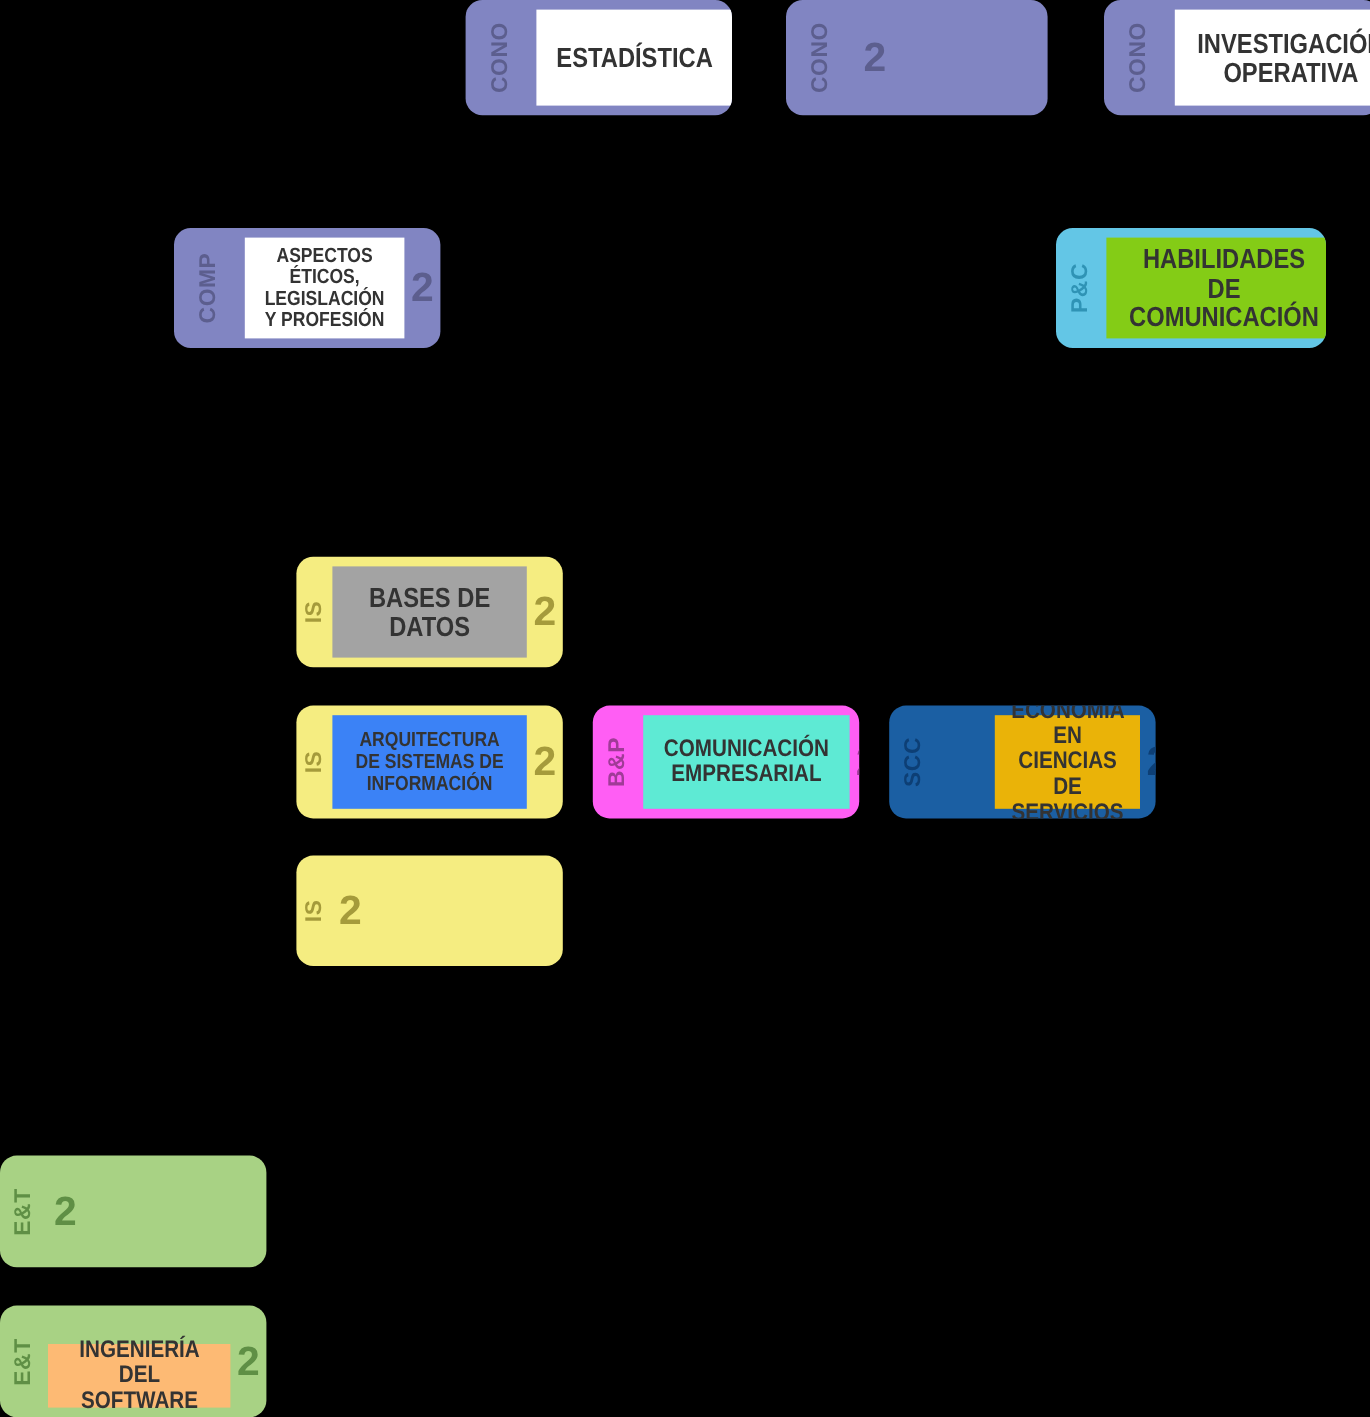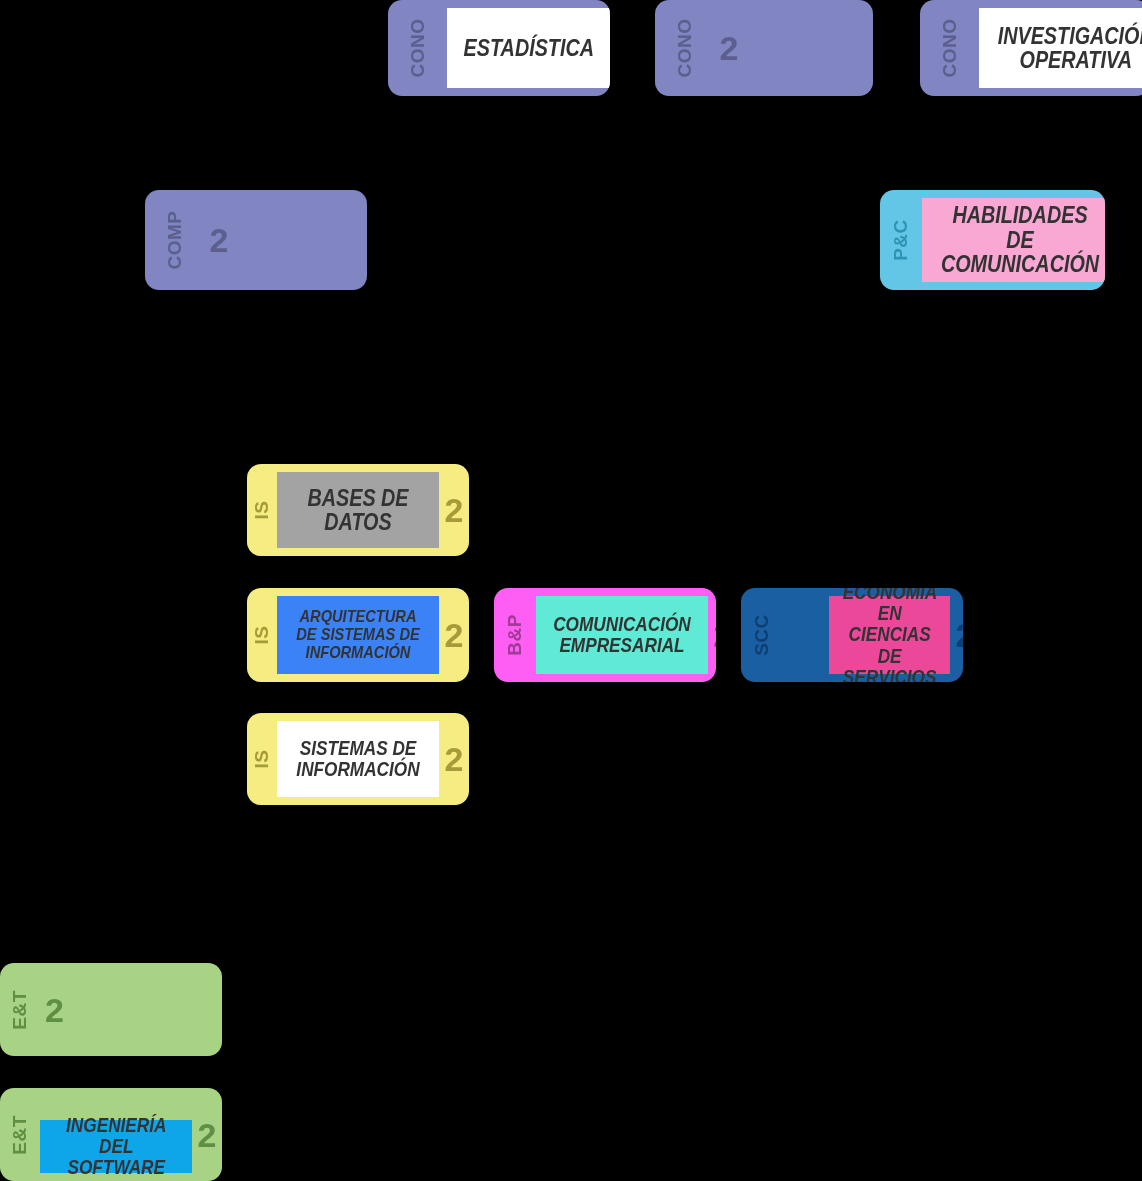--- a/index.html
+++ b/index.html
@@ -54,21 +54,20 @@
   .card-body {
     flex: 1 1 auto;
     background: #ffffff;
     margin: 8px 0;
     display: flex;
     align-items: center;
     justify-content: center;
     text-align: center;
     padding: 2px 6px;
     box-sizing: border-box;
-    font-style: italic;
   }
 
   .card-title {
     font-family: "Liberation Sans Narrow", "Liberation Sans", sans-serif;
     font-weight: 700;
     color: #333333;
     font-size: 20px;
     line-height: 1.06;
     letter-spacing: 0px;
     text-transform: uppercase;
@@ -115,27 +114,30 @@
         <span class="rail-text" style="color: rgb(92, 94, 142);">CONO</span>
       </div>
       <div class="card-body" style="background: rgb(255, 255, 255);">
         <div class="card-title" style="color: rgb(51, 51, 51);">INVESTIGACIÓN OPERATIVA</div>
       </div>
     </div>
     <div class="card t-sm" style="left: 145px; top: 190px; width: 222px; height: 100px; background: rgb(129, 133, 194);">
       <div class="card-rail">
         <span class="rail-text" style="color: rgb(92, 94, 142);">COMP</span>
       </div>
+      <div class="card-body" style="background: rgb(255, 255, 255);">
+        <div class="card-title" style="color: rgb(51, 51, 51);">ASPECTOS ÉTICOS, LEGISLACIÓN Y PROFESIÓN</div>
+      </div>
       <div class="card-credits" style="color: rgb(92, 94, 142);">2</div>
     </div>
     <div class="card t-lg" style="left: 880px; top: 190px; width: 225px; height: 100px; background: rgb(99, 198, 230);">
       <div class="card-rail">
         <span class="rail-text" style="color: rgb(47, 147, 181);">P&amp;C</span>
       </div>
-      <div class="card-body" style="background: #f9a8d4;">
+      <div class="card-body" style="background: #84cc16;">
         <div class="card-title" style="color: rgb(51, 51, 51);">HABILIDADES DE COMUNICACIÓN</div>
       </div>
     </div>
     <div class="card t-lg" style="left: 247px; top: 464px; width: 222px; height: 92px; background: rgb(245, 237, 129);">
       <div class="card-rail">
         <span class="rail-text" style="color: rgb(165, 155, 59);">IS</span>
       </div>
       <div class="card-body" style="background: #a3a3a3;">
         <div class="card-title" style="color: rgb(51, 51, 51);">BASES DE DATOS</div>
       </div>
@@ -156,42 +158,39 @@
       </div>
       <div class="card-body" style="background: #5eead4;">
         <div class="card-title" style="color: rgb(51, 51, 51);">COMUNICACIÓN EMPRESARIAL</div>
       </div>
       <div class="card-credits" style="color: rgb(160, 59, 151);">2</div>
     </div>
     <div class="card t-md" style="left: 741px; top: 588px; width: 222px; height: 94px; background: rgb(27, 95, 163);">
       <div class="card-rail">
         <span class="rail-text" style="color: rgb(13, 63, 117);">SCC</span>
       </div>
-      <div class="card-body" style="background: #ec4899; margin-left: 46px;">
+      <div class="card-body" style="background: #eab308; margin-left: 46px;">
         <div class="card-title" style="color: rgb(51, 51, 51);">ECONOMÍA EN CIENCIAS DE SERVICIOS</div>
       </div>
       <div class="card-credits" style="color: rgb(13, 63, 117);">2</div>
     </div>
     <div class="card t-md" style="left: 247px; top: 713px; width: 222px; height: 92px; background: rgb(245, 237, 129);">
       <div class="card-rail">
         <span class="rail-text" style="color: rgb(165, 155, 59);">IS</span>
-      </div>
-      <div class="card-body" style="background: rgb(255, 255, 255);">
-        <div class="card-title" style="color: rgb(51, 51, 51);">SISTEMAS DE INFORMACIÓN</div>
       </div>
       <div class="card-credits" style="color: rgb(165, 155, 59);">2</div>
     </div>
     <div class="card t-sm" style="left: 0px; top: 963px; width: 222px; height: 93px; background: rgb(168, 210, 132);">
       <div class="card-rail">
         <span class="rail-text" style="color: rgb(95, 143, 69);">E&amp;T</span>
       </div>
       <div class="card-credits" style="color: rgb(95, 143, 69);">2</div>
     </div>
     <div class="card t-md" style="left: 0px; top: 1088px; width: 222px; height: 93px; background: rgb(168, 210, 132);">
       <div class="card-rail">
         <span class="rail-text" style="color: rgb(95, 143, 69);">E&amp;T</span>
       </div>
-      <div class="card-body" style="background: #0ea5e9; margin-top: 32px;">
+      <div class="card-body" style="background: #fdba74; margin-top: 32px;">
         <div class="card-title" style="color: rgb(51, 51, 51);">INGENIERÍA DEL SOFTWARE</div>
       </div>
       <div class="card-credits" style="color: rgb(95, 143, 69);">2</div>
     </div>
   </div>
 
 </body></html>

